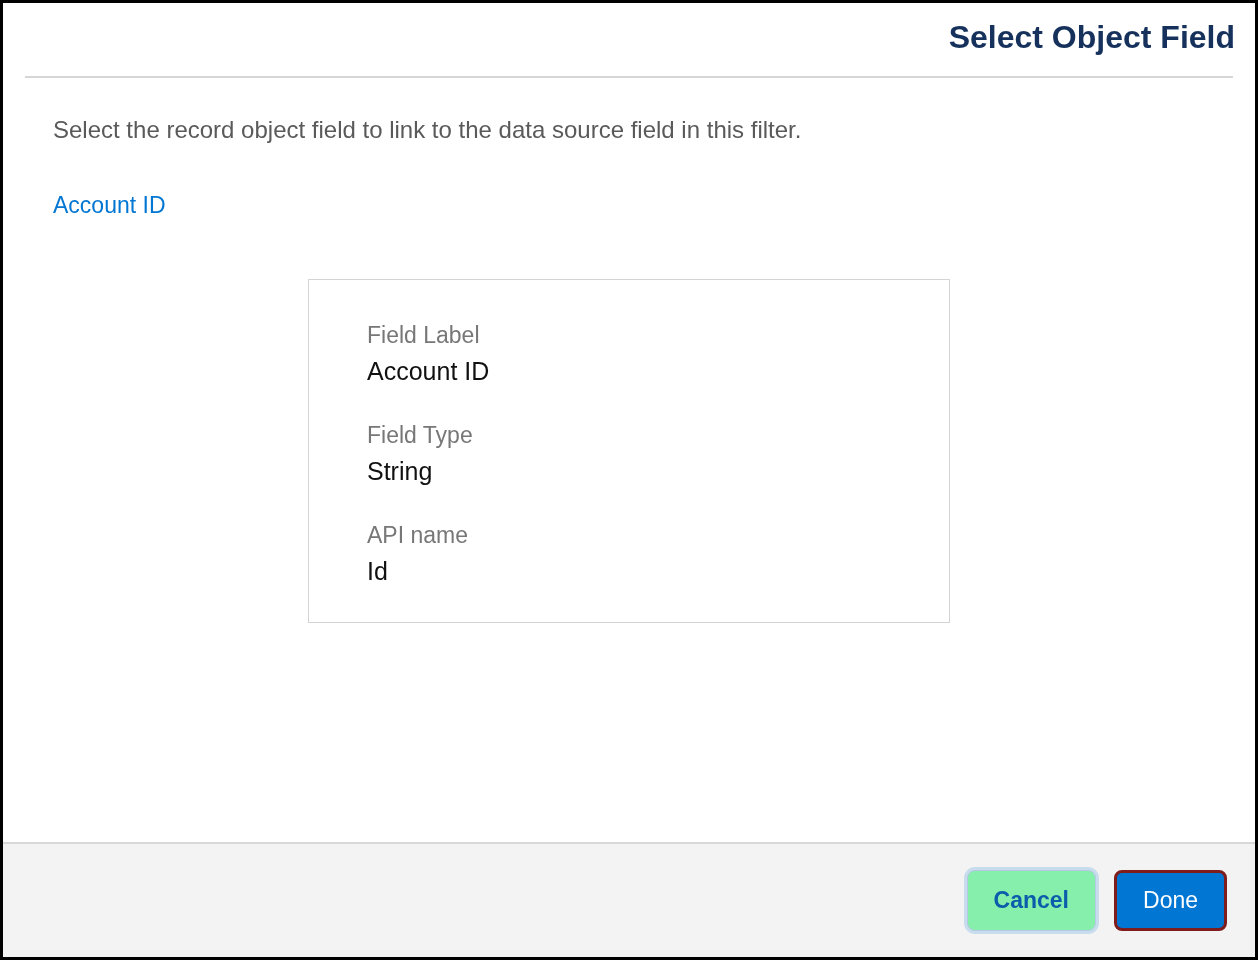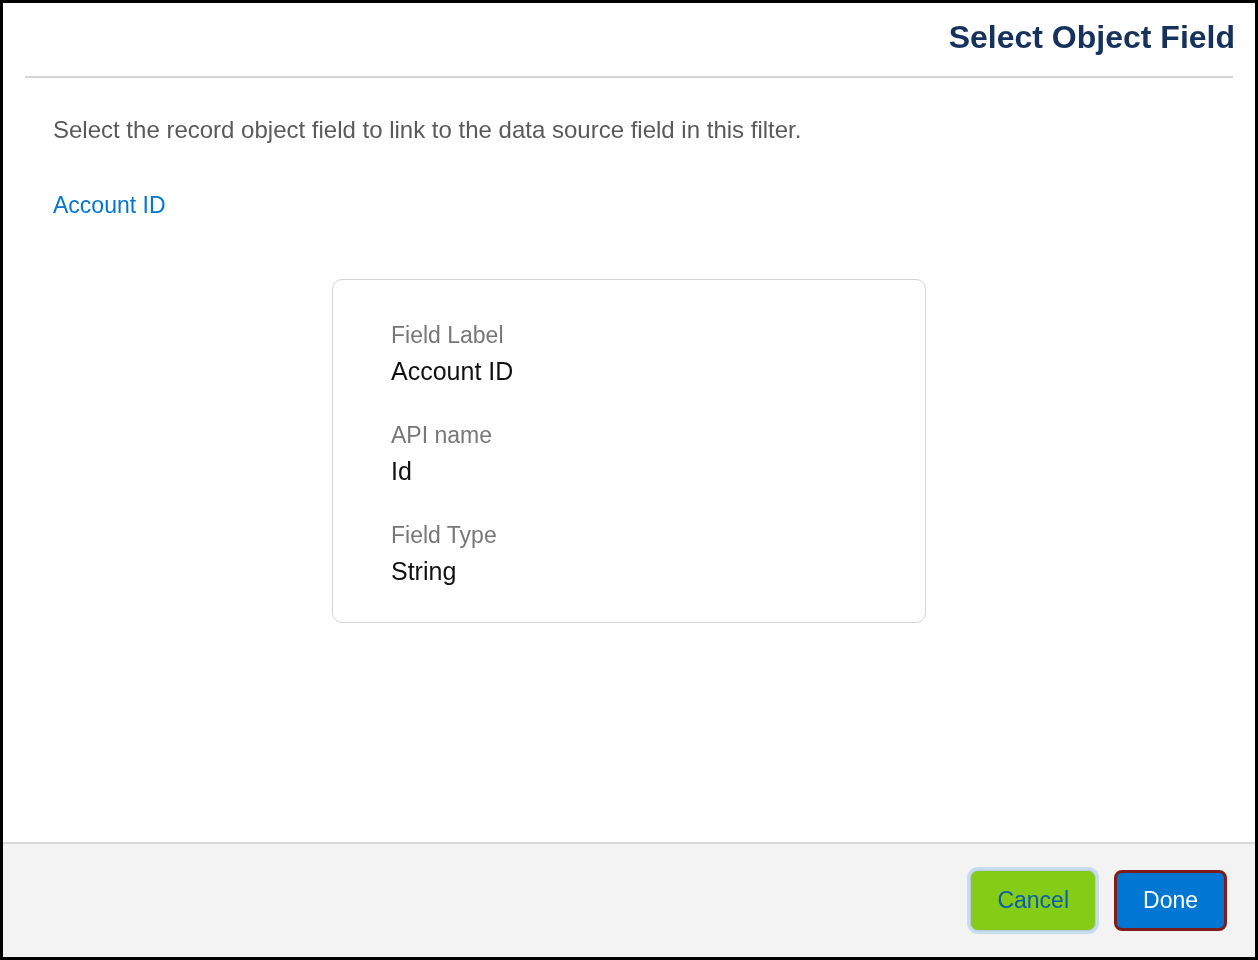--- a/index.html
+++ b/index.html
@@ -48,23 +48,23 @@
     .breadcrumb-link {
       color: #0176d3;
       text-decoration: none;
       cursor: pointer;
     }
     .detail-card-wrap {
       display: flex;
       justify-content: center;
     }
     .detail-card {
-      width: 594px;
+      width: 642px;
       border: 1px solid #d4d4d4;
-      border-radius: 10px;
+      border-radius: 0;
       padding: 42px 58px 36px 58px;
       background: #ffffff;
     }
     .detail-group {
       margin-bottom: 36px;
     }
     .detail-group:last-child {
       margin-bottom: 0;
     }
     .detail-label {
@@ -86,24 +86,25 @@
     }
     .btn {
       font-size: 23px;
       font-weight: 400;
       padding: 14px 26px;
       border-radius: 8px;
       cursor: pointer;
       font-family: inherit;
     }
     .btn-cancel {
-      background: #84cc16;
+      background: #86efac;
       color: #0b5cab;
       border: 1px solid #b6c8e4;
       box-shadow: 0 0 0 3px rgba(1,118,211,0.18);
+      font-weight: bold;
     }
     .btn-done {
       background: #0176d3;
       color: #ffffff;
       border: 3px solid #7f1d1d;
     }
   </style>
 </head>
 <body>
 
@@ -120,26 +121,26 @@
     <a class="breadcrumb-link">Account ID</a>
   </div>
 
   <div class="detail-card-wrap">
     <div class="detail-card">
       <div class="detail-group">
         <div class="detail-label">Field Label</div>
         <div class="detail-value">Account ID</div>
       </div>
       <div class="detail-group">
+        <div class="detail-label">Field Type</div>
+        <div class="detail-value">String</div>
+      </div>
+      <div class="detail-group">
         <div class="detail-label">API name</div>
         <div class="detail-value">Id</div>
-      </div>
-      <div class="detail-group">
-        <div class="detail-label">Field Type</div>
-        <div class="detail-value">String</div>
       </div>
     </div>
   </div>
 </div>
 
 <div class="footer-region">
   <button class="btn btn-cancel">Cancel</button>
   <button class="btn btn-done">Done</button>
 </div>
 

